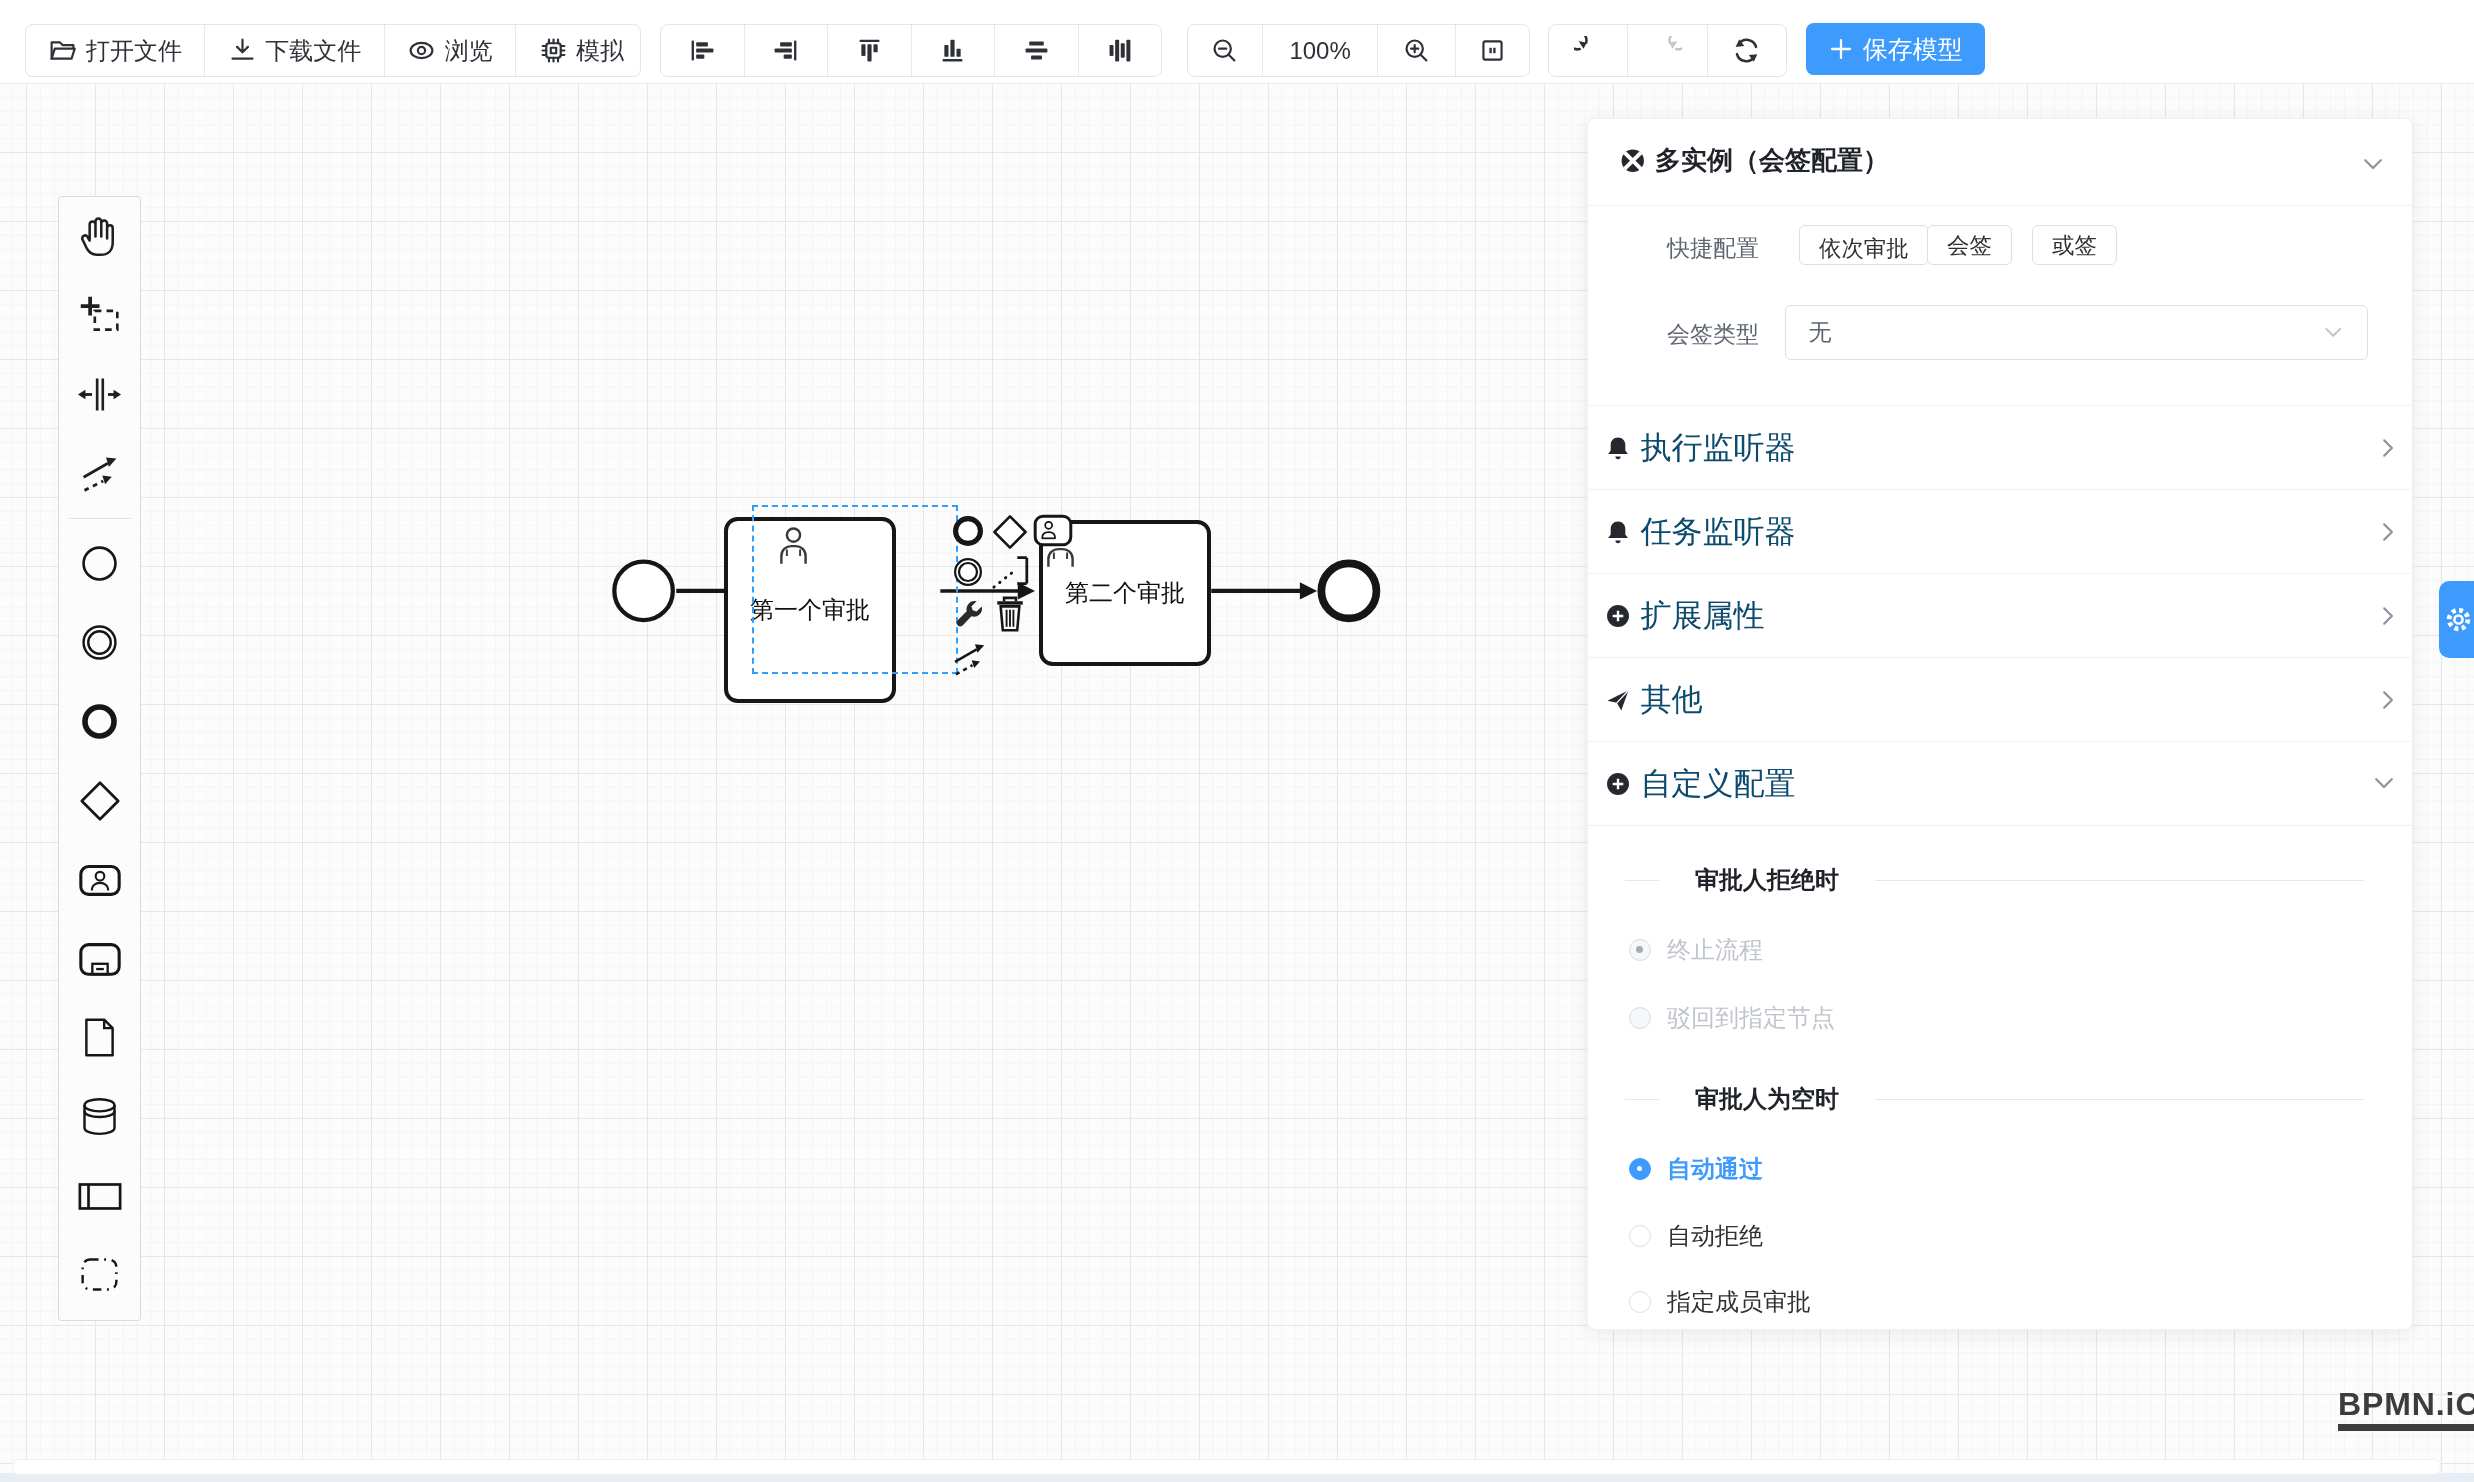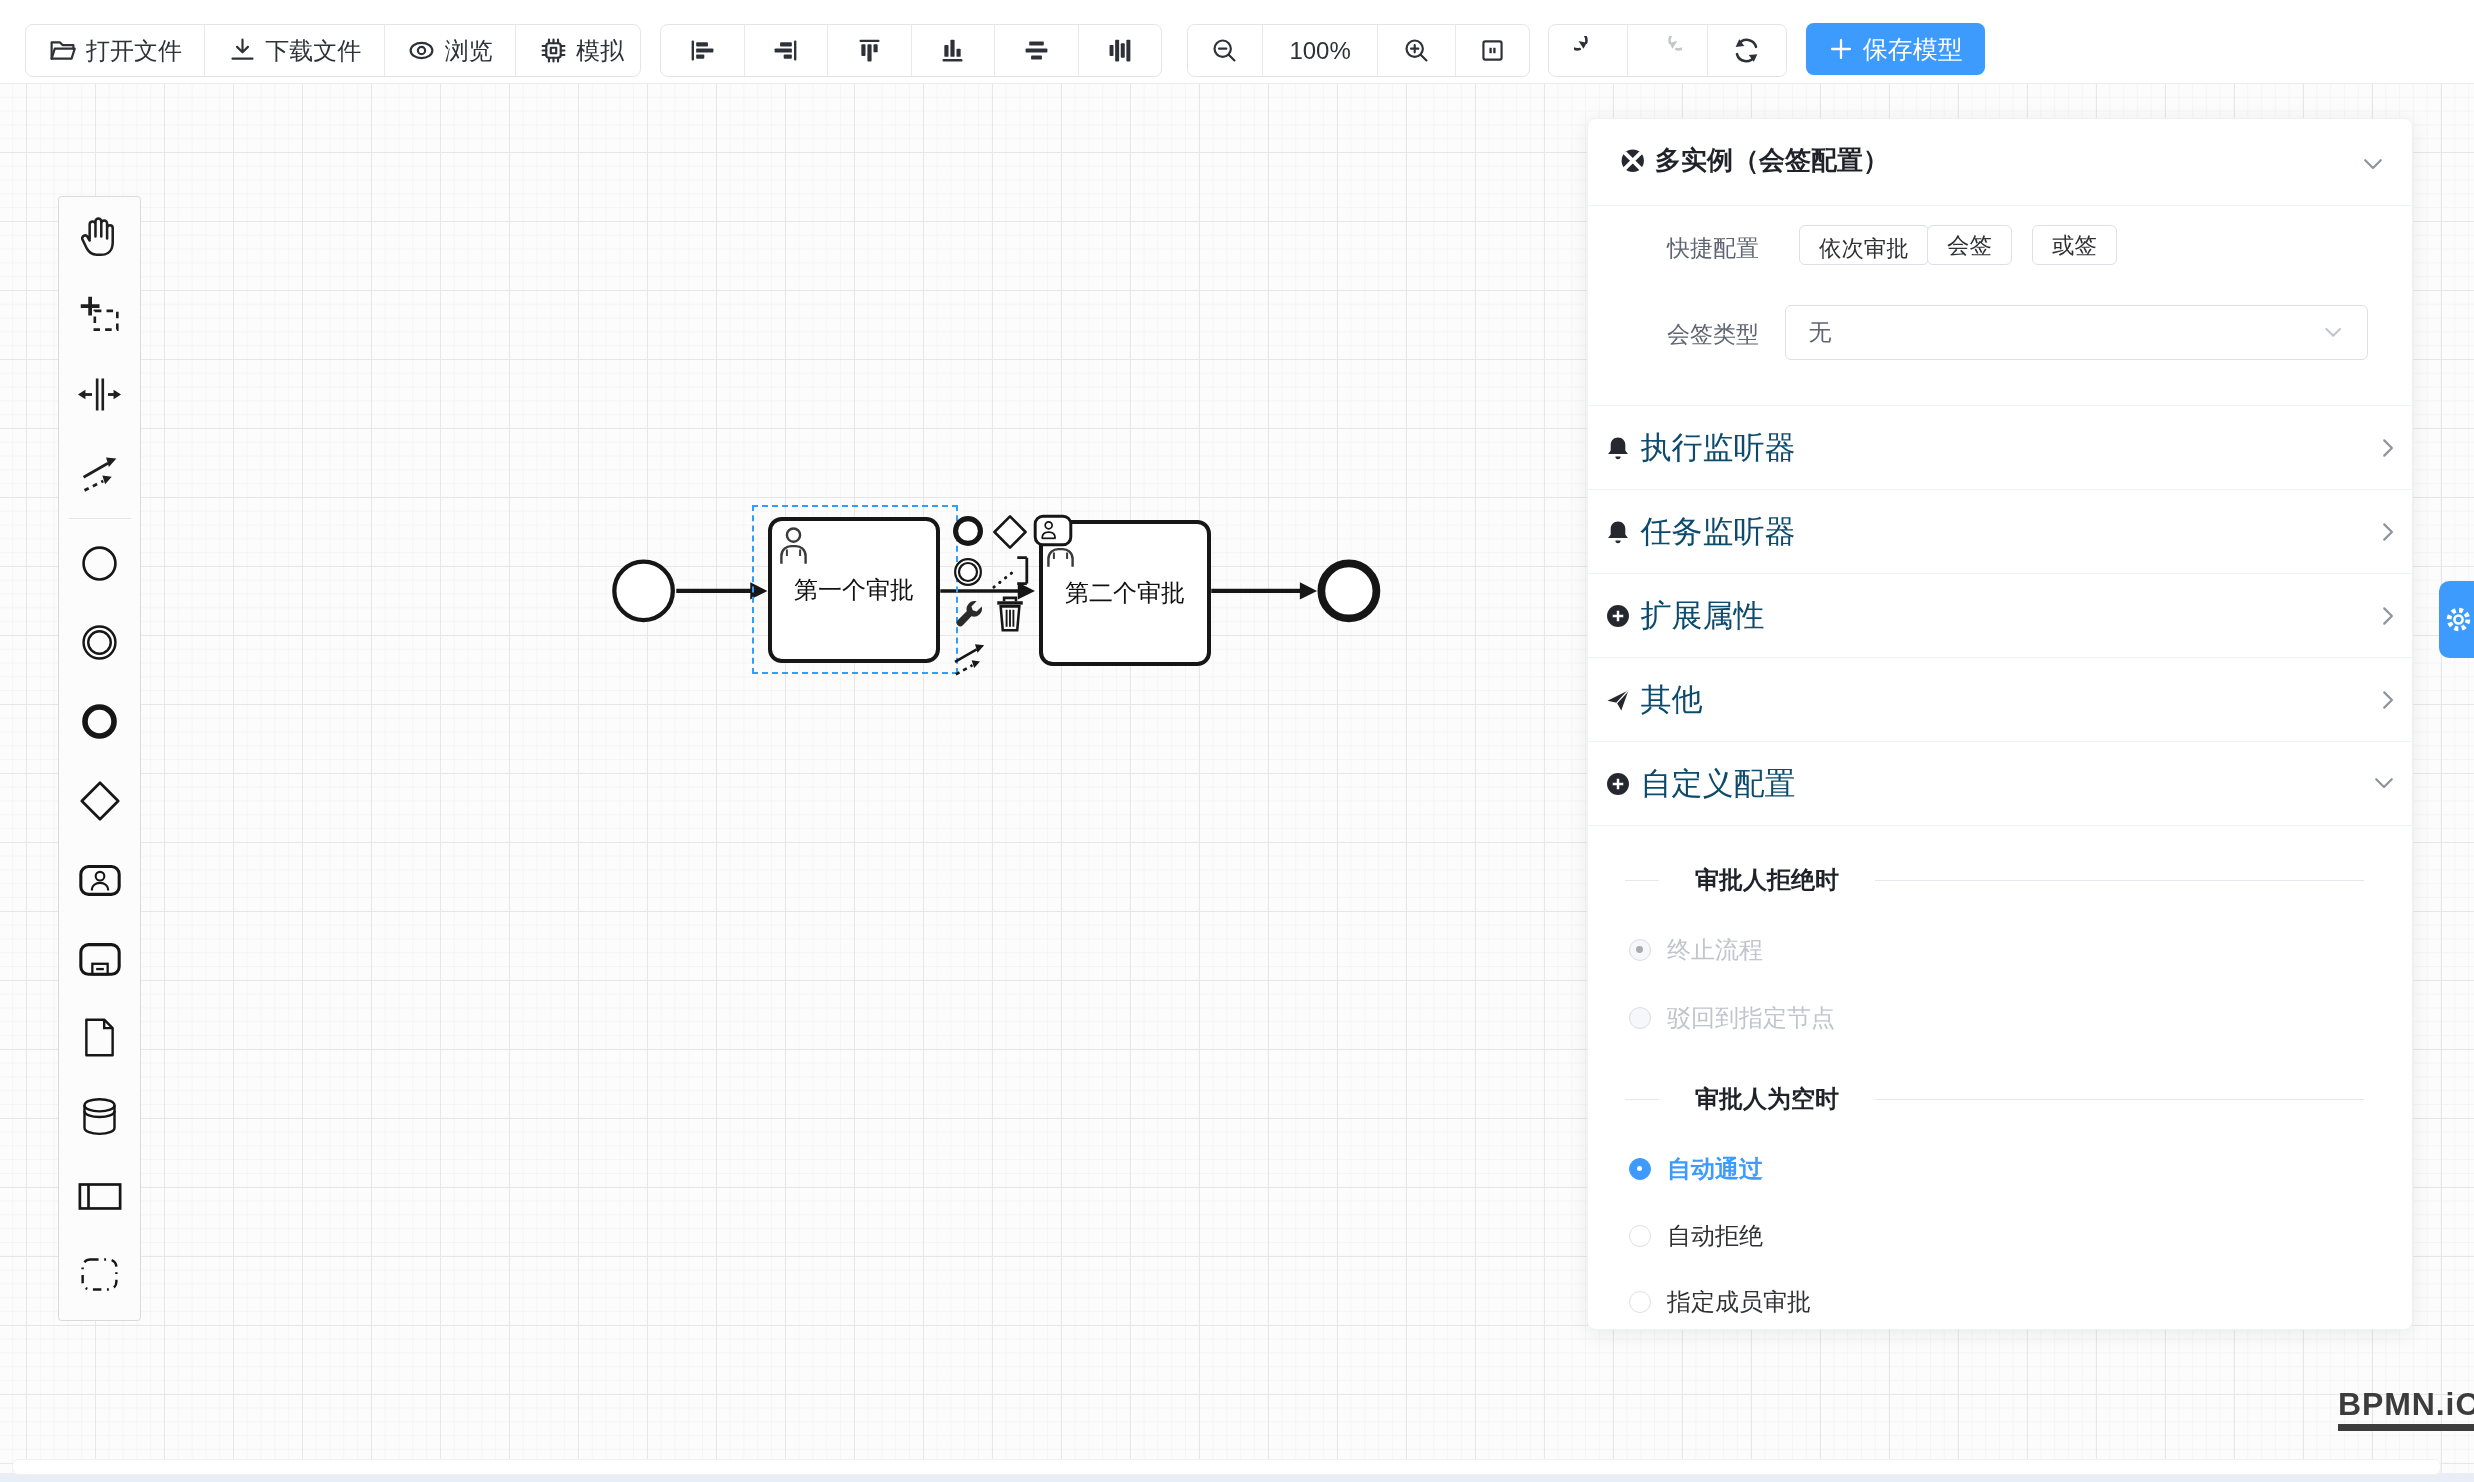--- a/index.html
+++ b/index.html
@@ -334,21 +334,21 @@
     <line x1="786" y1="687" x2="874" y2="687" stroke="#161616" stroke-width="5"></line>
     <polygon points="872,677 892,687 872,697" fill="#161616"></polygon>
     <line x1="1093" y1="687" x2="1184" y2="687" stroke="#161616" stroke-width="4"></line>
     <polygon points="1183,677 1203,687 1183,697" fill="#161616"></polygon>
     <line x1="1408" y1="687" x2="1512" y2="687" stroke="#161616" stroke-width="5"></line>
     <polygon points="1511,677 1531,687 1511,697" fill="#161616"></polygon>
     <circle cx="748" cy="687" r="34" fill="#fff" stroke="#161616" stroke-width="5"></circle>
     <circle cx="1568" cy="687" r="32" fill="#fff" stroke="#161616" stroke-width="9"></circle>
   </svg>
 
-  <div class="task" style="left:768px;top:517px;width:172px;height:146px;">
+  <div class="task" style="left:724px;top:517px;width:172px;height:186px;">
     <span>第一个审批</span>
   </div>
   <div class="person" style="left:777px;top:525px;">
     <svg width="33" height="40" viewBox="0 0 30 36">
         <circle cx="15" cy="9" r="6" style="fill:none;stroke:#3a3a3a;stroke-width:2.2"></circle>
         <path d="M4 35 v-7 c0-6 4.5-9 9-9 h4 c4.5 0 9 3 9 9 v7" style="fill:none;stroke:#3a3a3a;stroke-width:2.2"></path>
         <path d="M9 22 v6 M21 22 v6" style="stroke:#3a3a3a;stroke-width:1.8"></path>
       </svg>
   </div>
 

